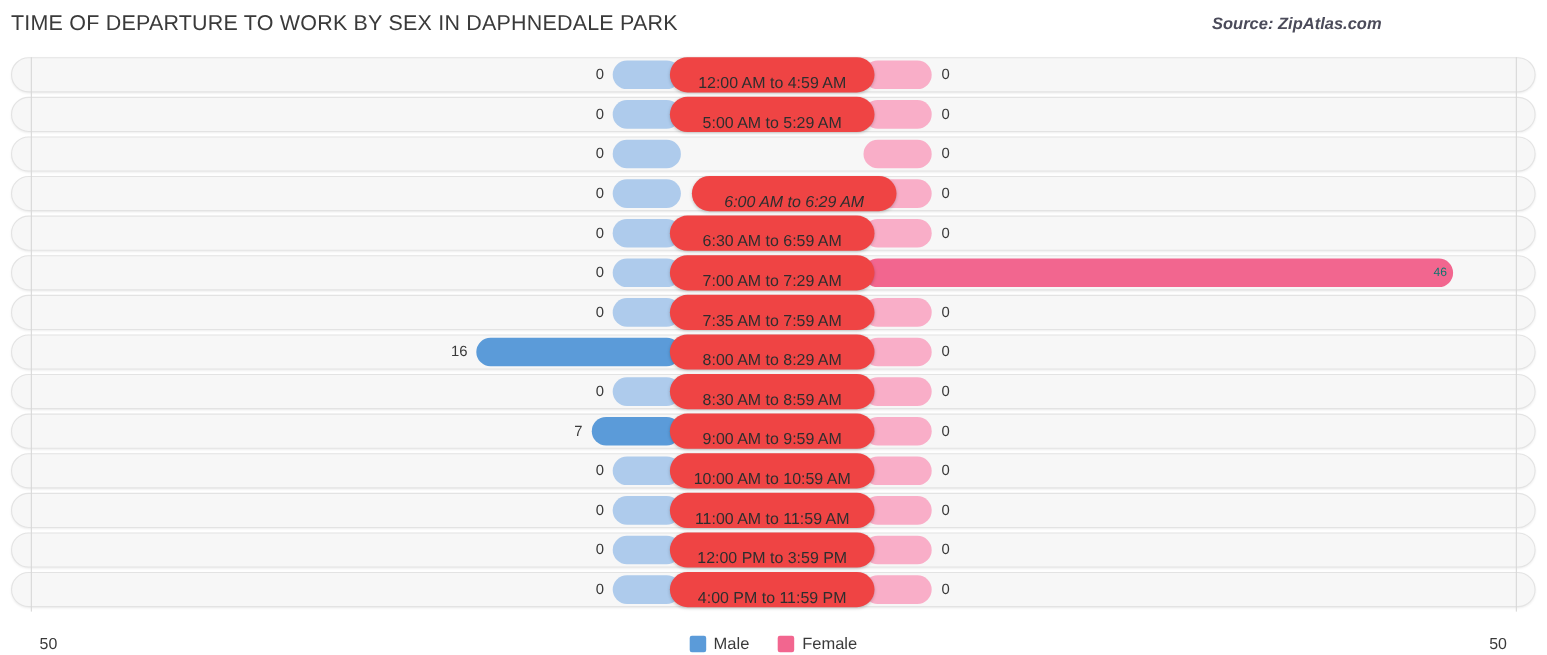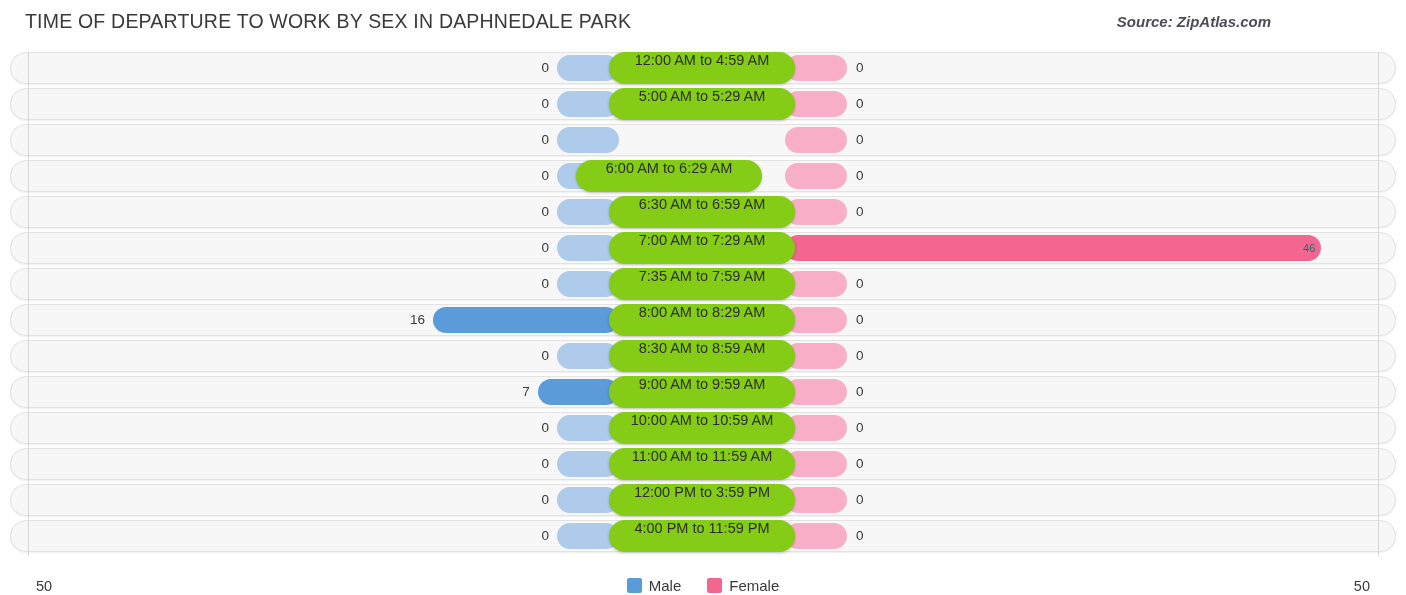--- a/index.html
+++ b/index.html
@@ -13,21 +13,21 @@
   #page {
     position: relative;
     width: 1406px;
     height: 595px;
     background: #ffffff;
   }
 
   
   #header {
     position: absolute;
-    left: 15px; top: 0;
+    left: 0; top: 0;
     width: 1266px; height: 46px;
   }
   #chart-title {
     position: absolute;
     left: 10px; top: 10px;
     font-size: 19.5px;
     font-weight: 400;
     color: #3a3a3a;
     letter-spacing: 0.2px;
     white-space: nowrap;
@@ -104,25 +104,25 @@
   .val-right { text-align: left; }
   .val-inside {
     color: #0f766e;
     font-size: 11px;
   }
 
   .center-pill {
     position: absolute;
     top: 0px;
     height: 32px;
-    background: #84cc16;
+    background: #ef4444;
     border-radius: 16px;
     box-shadow: 0 1px 3px rgba(0,0,0,0.22);
     display: flex;
-    align-items: flex-start;
+    align-items: flex-end;
     justify-content: center;
     z-index: 9;
   }
   .center-pill span {
     font-size: 14.5px;
     color: #2e2e2e;
     white-space: nowrap;
   }
 
   
@@ -220,21 +220,21 @@
           <div class="bar bar-male-zero" style="left: 557px; width: 62px;"></div>
           <div class="val val-left" style="left: 497px; width: 52px;">0</div>
           <div class="bar bar-female-zero" style="left: 785px; width: 62px;"></div>
           <div class="val val-right" style="left: 856px; width: 44px;">0</div>
         </div>
         <div class="rowitem" style="top: 108px;">
           <div class="bar bar-male-zero" style="left: 557px; width: 62px;"></div>
           <div class="val val-left" style="left: 497px; width: 52px;">0</div>
           <div class="bar bar-female-zero" style="left: 785px; width: 62px;"></div>
           <div class="val val-right" style="left: 856px; width: 44px;">0</div>
-          <div class="center-pill" style="left: 576px; width: 186px;">
+          <div class="center-pill" style="left: 629px; width: 186px; font-style: italic;">
             <span>6:00 AM to 6:29 AM</span>
           </div>
         </div>
         <div class="rowitem" style="top: 144px;">
           <div class="bar bar-male-zero" style="left: 557px; width: 62px;"></div>
           <div class="val val-left" style="left: 497px; width: 52px;">0</div>
           <div class="bar bar-female-zero" style="left: 785px; width: 62px;"></div>
           <div class="val val-right" style="left: 856px; width: 44px;">0</div>
           <div class="center-pill" style="left: 609px; width: 186px;">
             <span>6:30 AM to 6:59 AM</span>

